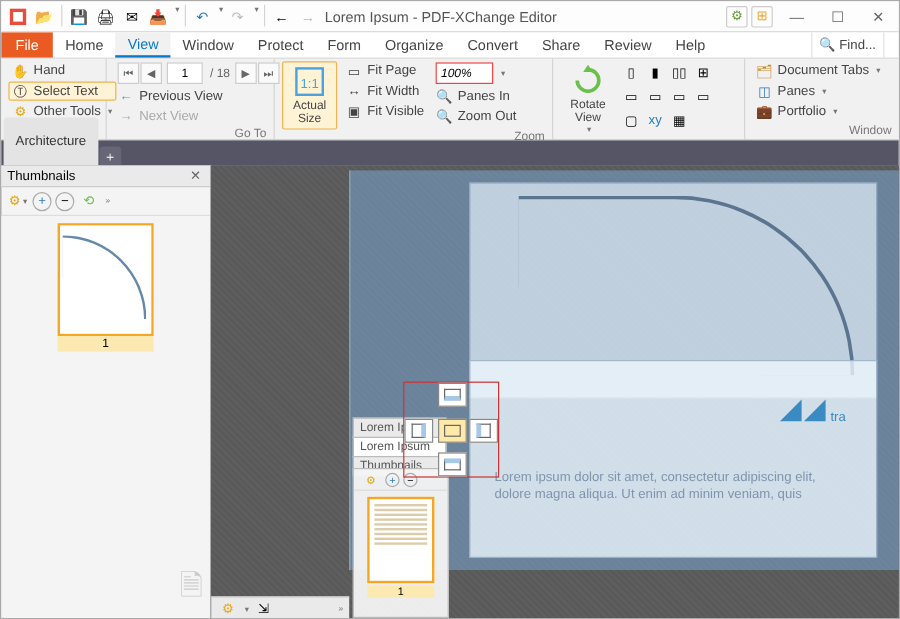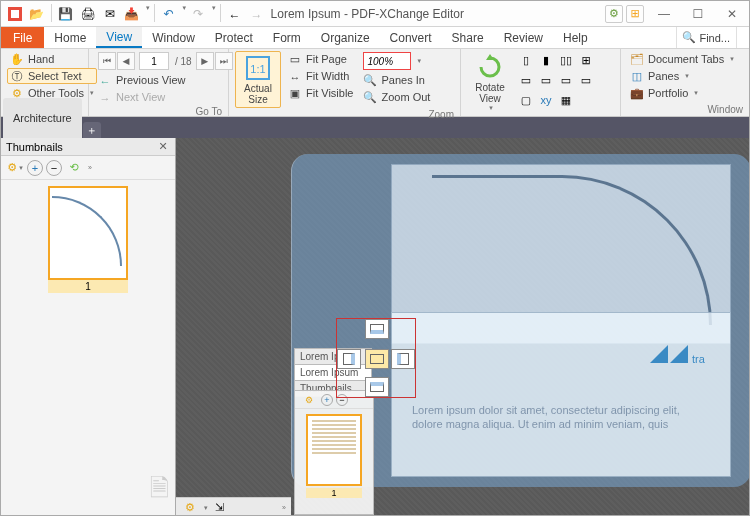--- a/index.html
+++ b/index.html
@@ -65,21 +65,21 @@
 .thumb.sel { border: 2px solid #f5a623; }
 .thumb-img { width: 100%; height: 90px; background: #fff; position: relative; }
 .thumb-arc { position: absolute; left: 2px; top: 8px; width: 70px; height: 70px; border: 2px solid #6688aa; border-radius: 0 100% 0 0; border-left: none; border-bottom: none; }
 .thumb-lbl { background: #fce9b2; text-align: center; padding: 1px; font-size: 10px; }
 .pages-icon { position: absolute; right: 6px; bottom: 6px; color: #ccc; font-size: 24px; }
 
 
 .canvas { position: absolute; left: 175px; top: 0; right: 0; bottom: 0; background: #5e5e5e; background-image: repeating-linear-gradient(45deg, #595959 0 2px, #5e5e5e 2px 4px); }
 
 
-.overlay { position: absolute; left: 290px; top: 16px; width: 460px; height: 333px; background: rgba(120,165,210,0.55); border-left: 1px solid rgba(255,255,255,0.3); border-radius: 17px; }
+.overlay { position: absolute; left: 290px; top: 4px; width: 460px; height: 333px; background: rgba(120,165,210,0.55); border-left: 1px solid rgba(255,255,255,0.3); }
 .overlay-page { position: absolute; right: 20px; top: 10px; width: 340px; height: 180px; background: rgba(230,240,250,0.7); border: 1px solid rgba(100,130,160,0.5); }
 .overlay-arc { position: absolute; left: 40px; top: 10px; width: 280px; height: 150px; border: 3px solid #5b7590; border-radius: 0 180px 0 0; border-left: none; border-bottom: none; }
 .overlay-page2 { position: absolute; right: 20px; bottom: 10px; width: 340px; height: 165px; background: rgba(235,245,252,0.8); border: 1px solid rgba(100,130,160,0.5); padding: 90px 20px 0 20px; }
 .overlay-logo { position: absolute; right: 30px; top: 20px; width: 50px; height: 40px; }
 .overlay-text { color: #8095ac; font-size: 11px; line-height: 14px; }
 
 
 .dock-cross { position: absolute; left: 335px; top: 180px; width: 80px; height: 80px; border: 1px solid #c33; }
 .dock-btn { position: absolute; width: 24px; height: 20px; background: #fff; border: 1px solid #888; display: flex; align-items: center; justify-content: center; font-size: 9px; }
 .dock-top { left: 28px; top: 0; }

